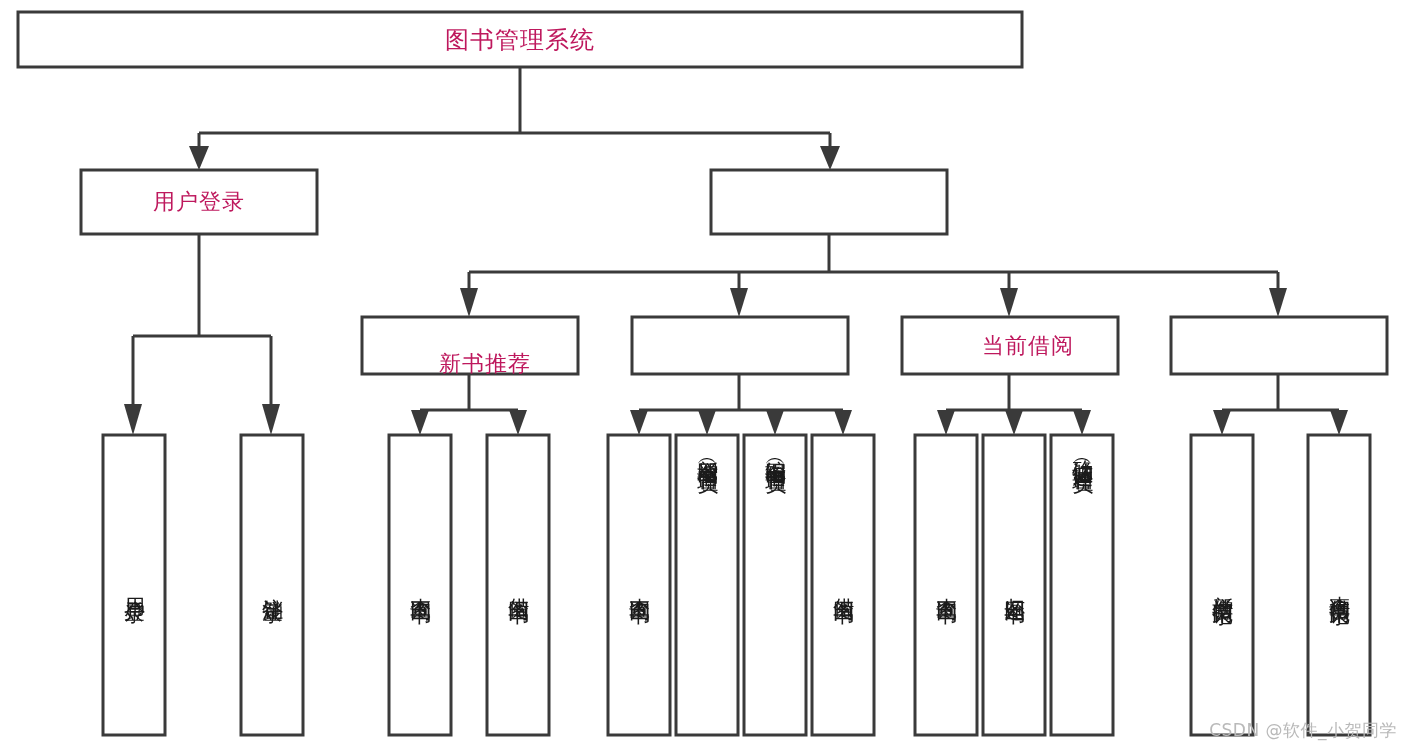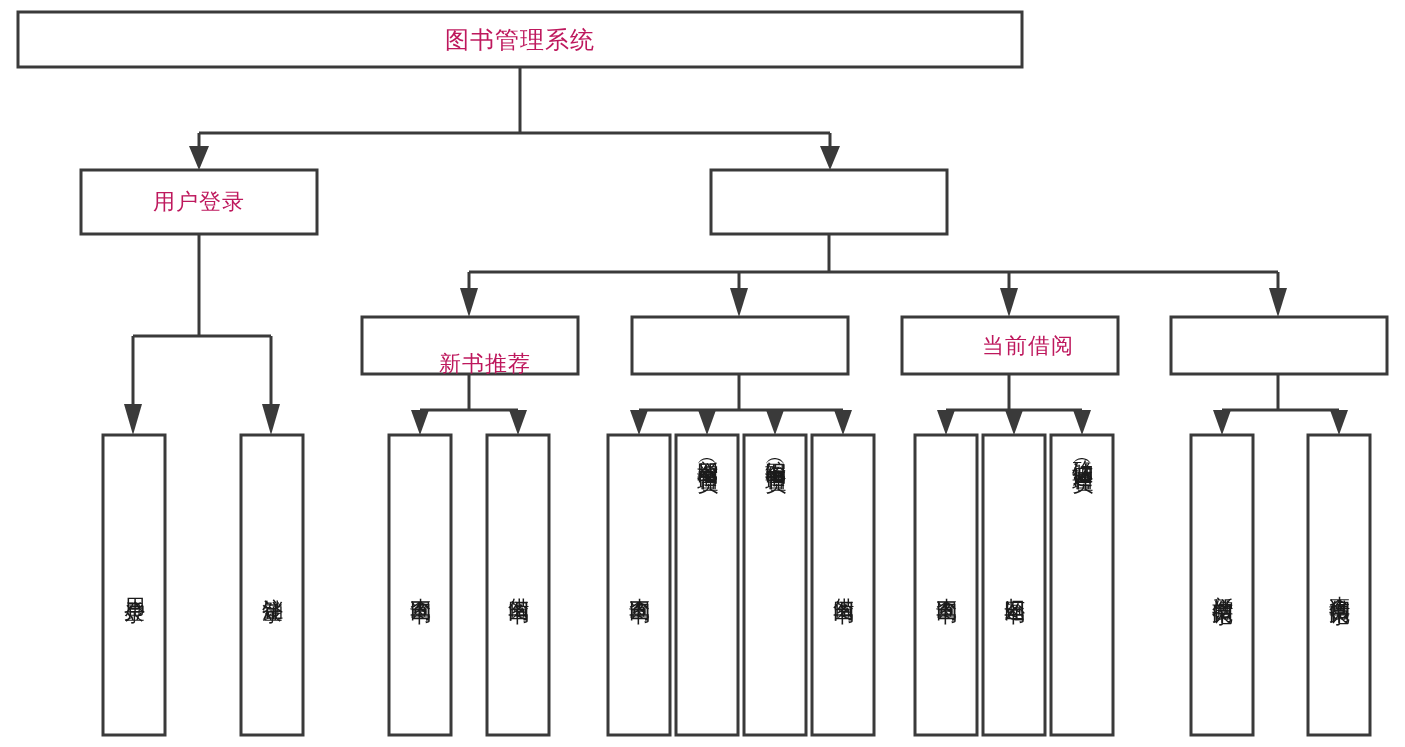--- a/index.html
+++ b/index.html
@@ -180,14 +180,15 @@
   <div class="node-label-v" style="left:744px; top:435px; width:62px; height:300px; justify-content:flex-start; padding-top:8px; box-sizing:border-box;">编辑图书（管理员）</div>
   <div class="node-label-v" style="left:812px; top:435px; width:62px; height:300px;">借阅图书</div>
 
   <div class="node-label-v" style="left:915px; top:435px; width:62px; height:300px;">查询图书</div>
   <div class="node-label-v" style="left:983px; top:435px; width:62px; height:300px;">归还图书</div>
   <div class="node-label-v" style="left:1051px; top:435px; width:62px; height:300px; justify-content:flex-start; padding-top:8px; box-sizing:border-box;">确认归还（管理员）</div>
 
   <div class="node-label-v" style="left:1191px; top:435px; width:62px; height:300px;">新增借阅记录</div>
   <div class="node-label-v" style="left:1308px; top:435px; width:62px; height:300px;">查询借阅记录</div>
 
+  <div class="watermark">CSDN @软件_小贺同学</div>
 
 </div>
 
 </body></html>

